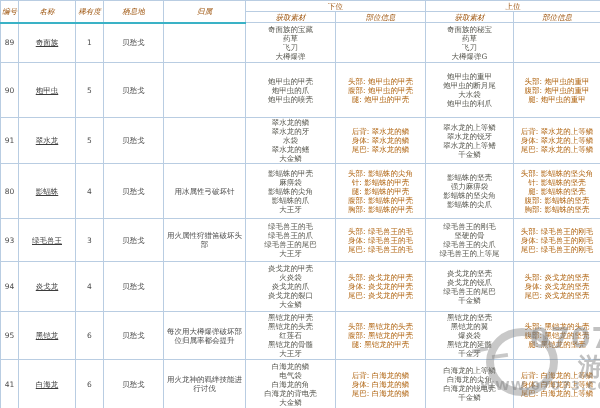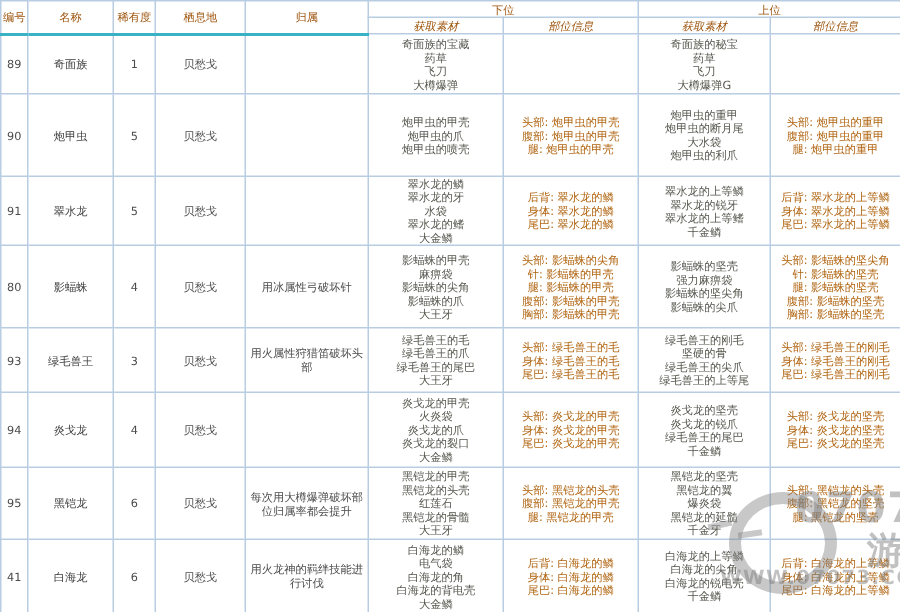--- a/index.html
+++ b/index.html
@@ -14,28 +14,28 @@
   }
   table.sheet td,table.sheet th{
     border:1px solid #b9cde2;
     padding:0 1px;
     text-align:center;vertical-align:middle;
     font-size:7.5px;line-height:9px;
     white-space:pre-line;
     overflow:hidden;
     font-weight:normal;
   }
-  th.hcol{color:#9c520a;font-weight:bold;vertical-align:top;padding-top:2px;font-size:8px;}
+  th.hcol{color:#9c520a;font-weight:bold;vertical-align:top;padding-top:2px;font-size:8px;font-style:italic;}
   th.hgroup{color:#9c520a;font-weight:bold;font-size:8px;}
   th.hsub{color:#9c520a;font-weight:bold;font-size:8px;border-bottom:2px solid #3ab2c6;}
   tr.hr1{height:11px;}
   tr.hr2{height:11px;font-style:italic;}
   .teal{border-bottom:2px solid #3ab2c6 !important;}
   td.idc{color:#4c4c4c;}
-  td.namec{color:#3d3d3d;}
+  td.namec{color:#3d3d3d;text-decoration:underline;}
   td.rarc{color:#4c4c4c;}
   td.habc{color:#4c4c4c;}
   td.notec{color:#4c4c4c;}
   td.matc{color:#56564e;}
   td.partc{color:#b06410;}
   tr.r89{height:40px;} tr.r90{height:55px;} tr.r91{height:46px;} tr.r92{height:55px;}
   tr.r93{height:43px;} tr.r94{height:50px;} tr.r95{height:48px;} tr.r96{height:49px;}
   
   #wm{position:absolute;right:0;top:296px;width:142px;height:112px;pointer-events:none;
       color:rgba(125,125,125,0.48);font-weight:bold;}

